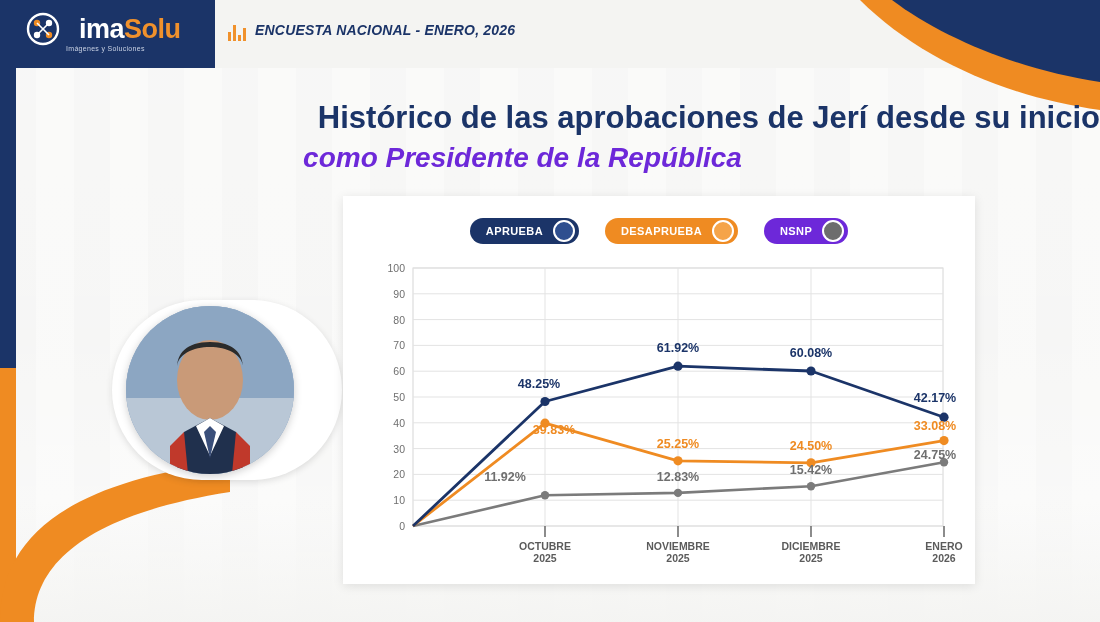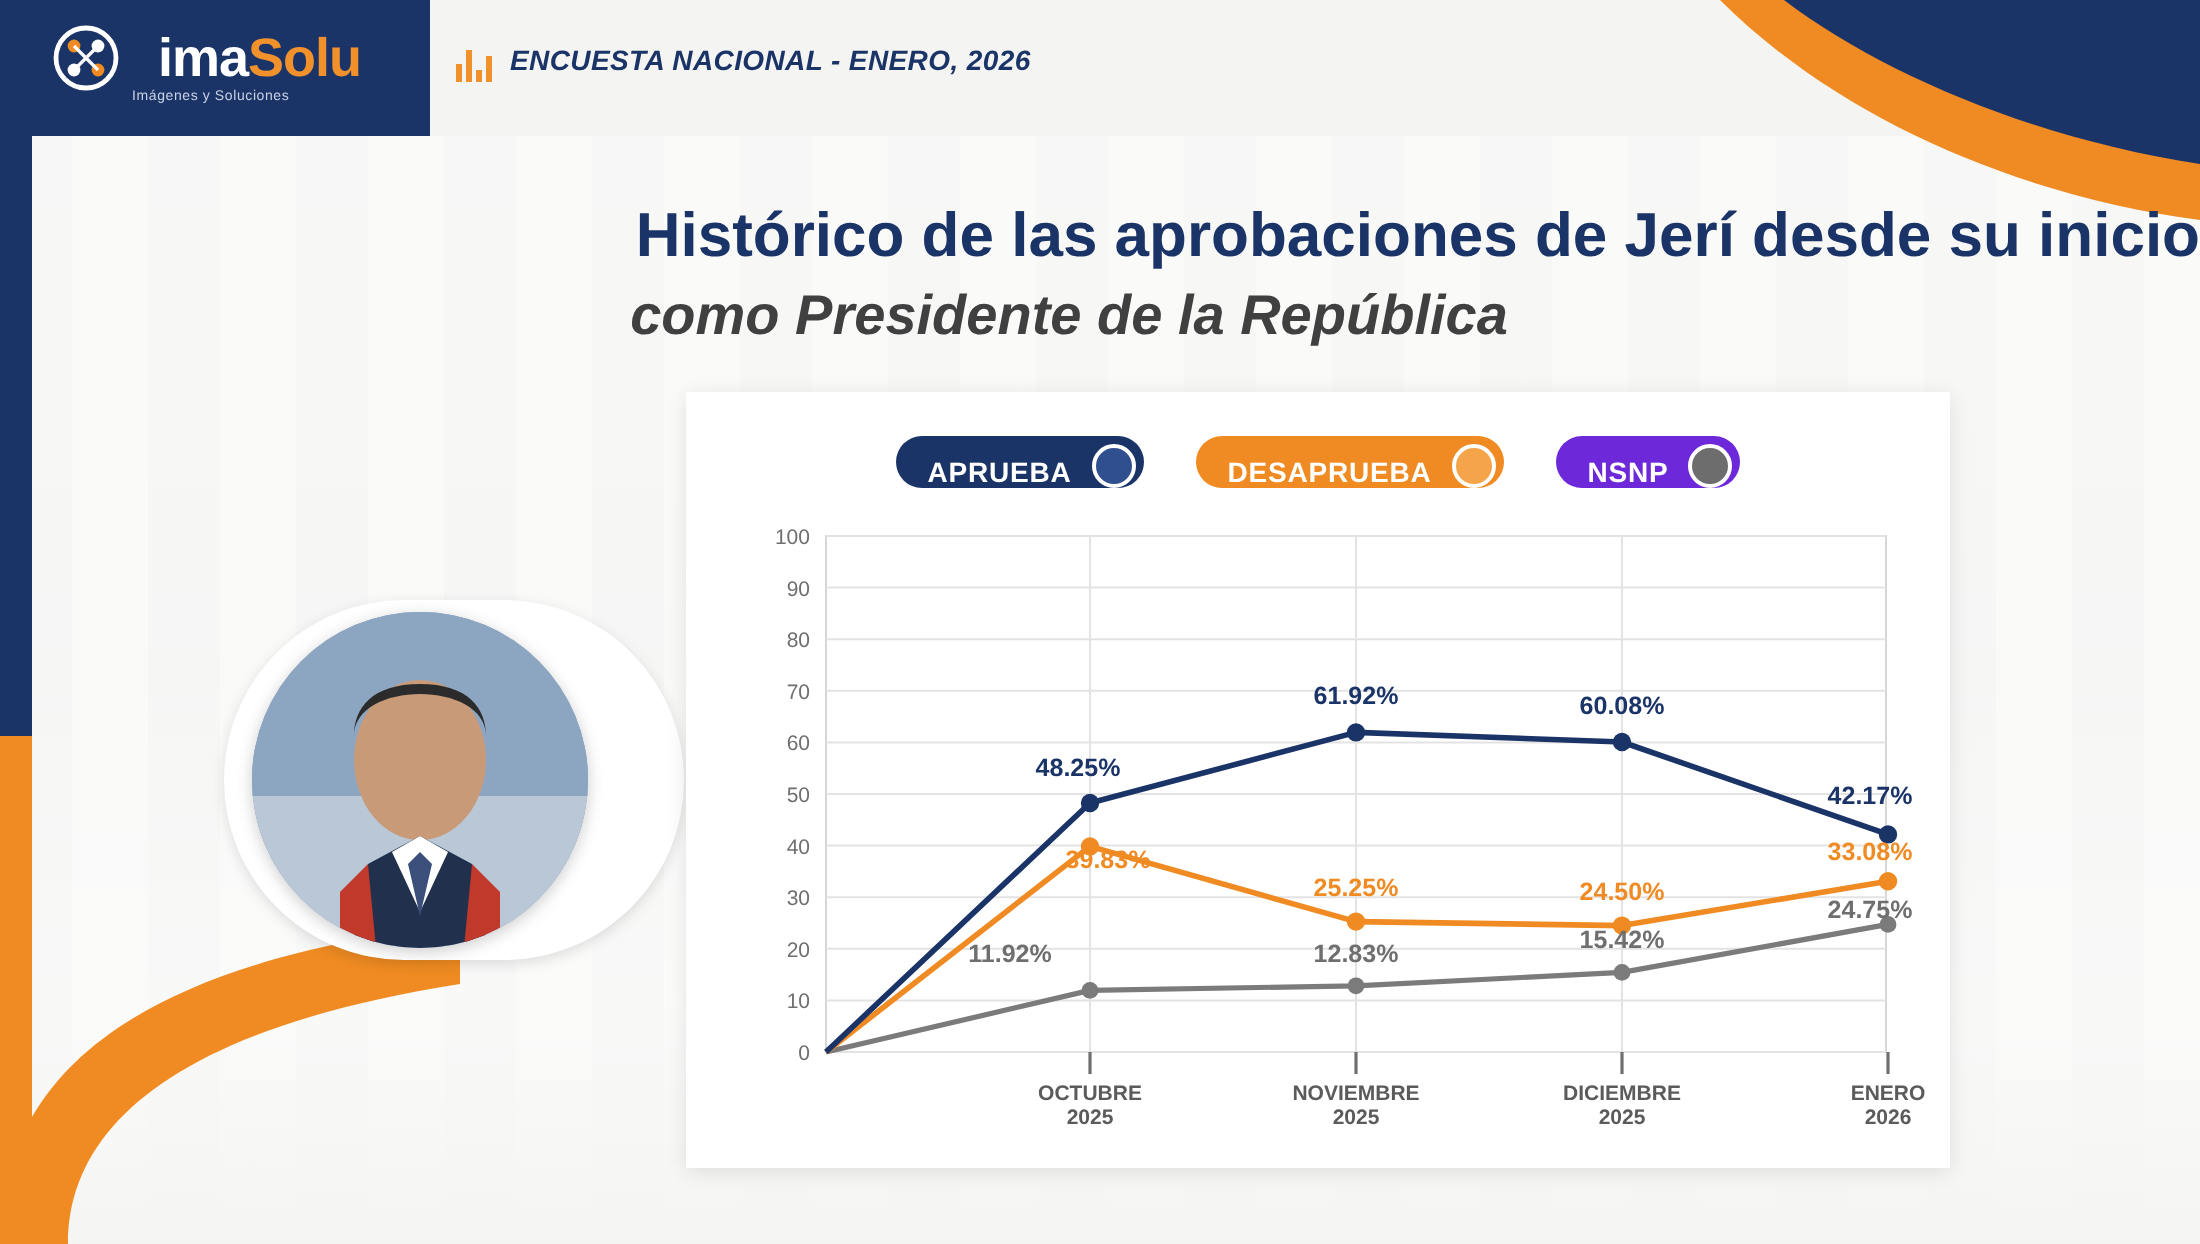--- a/index.html
+++ b/index.html
@@ -136,24 +136,24 @@
     width: 1100px;
     text-align: right;
     color: #1b3468;
     font-size: 31px;
     font-weight: bold;
     z-index: 5;
   }
   .title2 {
     position: absolute;
     top: 142px;
-    left: 12px;
+    left: 0;
     width: 1045px;
     text-align: center;
-    color: #404040;
+    color: #6d28d9;
     font-size: 28px;
     font-weight: bold;
     font-style: italic;
     z-index: 5;
   }
 
   
   .photo-blob {
     position: absolute;
     left: 112px;
@@ -194,26 +194,26 @@
     position: absolute;
     top: 22px;
     left: 0;
     width: 632px;
     display: flex;
     justify-content: center;
     gap: 26px;
   }
   .legend-item {
     display: flex;
-    align-items: flex-end;
+    align-items: center;
     height: 26px;
     border-radius: 13px;
     padding: 0 4px 0 16px;
     color: #ffffff;
-    font-size: 14px;
+    font-size: 11px;
     font-weight: bold;
     letter-spacing: 0.4px;
   }
   .legend-item .dot {
     width: 18px;
     height: 18px;
     border-radius: 50%;
     margin-left: 10px;
     border: 2px solid #ffffff;
   }

